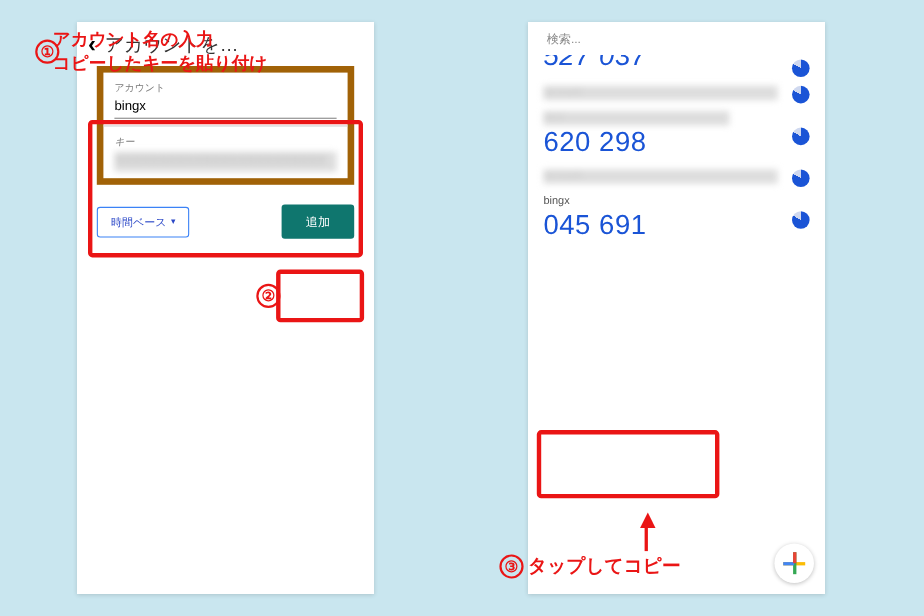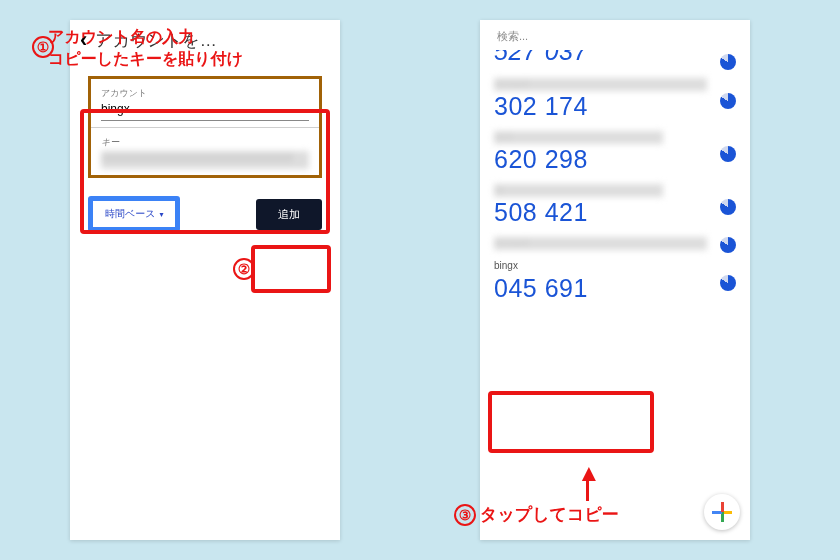--- a/index.html
+++ b/index.html
@@ -8,31 +8,31 @@
     
     .phone{position:absolute;background:#fff;box-shadow:0 1px 4px rgba(0,0,0,.15);}
     .phone-left{left:70px;top:20px;width:270px;height:520px;}
     .phone-right{left:480px;top:20px;width:270px;height:520px;}
 
     
     .form-header{display:flex;align-items:center;height:40px;padding:0 6px;}
     .back-chev{font-size:22px;font-weight:bold;color:#000;padding:0 4px;}
     .header-title{font-size:17px;color:#333;margin-left:4px;}
 
-    .form-card{margin:16px 18px 0 18px;border:3px solid #a16207;}
+    .form-card{margin:0 18px 0 18px;border:6px solid #a16207;}
     .field-block{padding:8px 10px 6px 10px;}
     .field-block + .field-block{border-top:1px solid #cfcfcf;font-style:italic;}
     .field-label{font-size:9px;color:#7a7a7a;margin-bottom:2px;}
     .field-value{font-size:12px;color:#000;min-height:14px;border-bottom:1px solid #888;padding-bottom:4px;}
     .field-value.secret{filter:blur(3px);background:#ddd;color:#bbb;height:18px;border:none;}
 
     .btn-row{display:flex;justify-content:space-between;align-items:center;margin:18px 18px 0 18px;}
-    .time-btn{border:5px solid #3b82f6;border-radius:3px;font-size:10px;color:#2a47c7;padding:6px 12px;display:flex;align-items:center;gap:4px;}
+    .time-btn{border:1px solid #3b82f6;border-radius:3px;font-size:10px;color:#2a47c7;padding:6px 12px;display:flex;align-items:center;gap:4px;}
     .time-btn .caret{font-size:8px;}
-    .add-btn{background:#0f172a;color:#fff;font-size:11px;padding:8px 22px;border-radius:3px;border:none;}
+    .add-btn{background:#0f766e;color:#fff;font-size:11px;padding:8px 22px;border-radius:3px;border:none;}
 
     
     .search-bar{padding:6px 17px;}
     .search-input{font-size:11px;color:#888;}
     .auth-list{}
     .auth-item{padding:4px 14px 6px 14px;position:relative;}
     .acct-name{font-size:10px;color:#555;height:13px;}
     .acct-name.blur{filter:blur(3px);background:#ddd;color:#ccc;width:70%;}
     .acct-name.wide{width:88%;}
     .code{font-size:25px;color:#1a54d6;letter-spacing:0.5px;line-height:1.2;}
@@ -96,31 +96,25 @@
   <div class="search-bar">
     <span class="search-input">検索...</span>
   </div>
   <div class="auth-list" id="auth-list">
       <div class="auth-item top-cut">
         <div class="code">527 037</div>
         <div class="pie"></div>
       </div>
       <div class="auth-item">
         <div class="acct-name blur wide">account</div>
-        <div class="code">302 174</div>
         <div class="pie"></div>
       </div>
       <div class="auth-item">
         <div class="acct-name blur">acct</div>
         <div class="code">620 298</div>
-        <div class="pie"></div>
-      </div>
-      <div class="auth-item">
-        <div class="acct-name blur">ac</div>
-        <div class="code">508 421</div>
         <div class="pie"></div>
       </div>
       <div class="auth-item">
         <div class="acct-name blur wide">account</div>
         <div class="pie"></div>
       </div>
       <div class="auth-item">
         <div class="acct-name">bingx</div>
         <div class="code">045 691</div>
         <div class="pie"></div>

